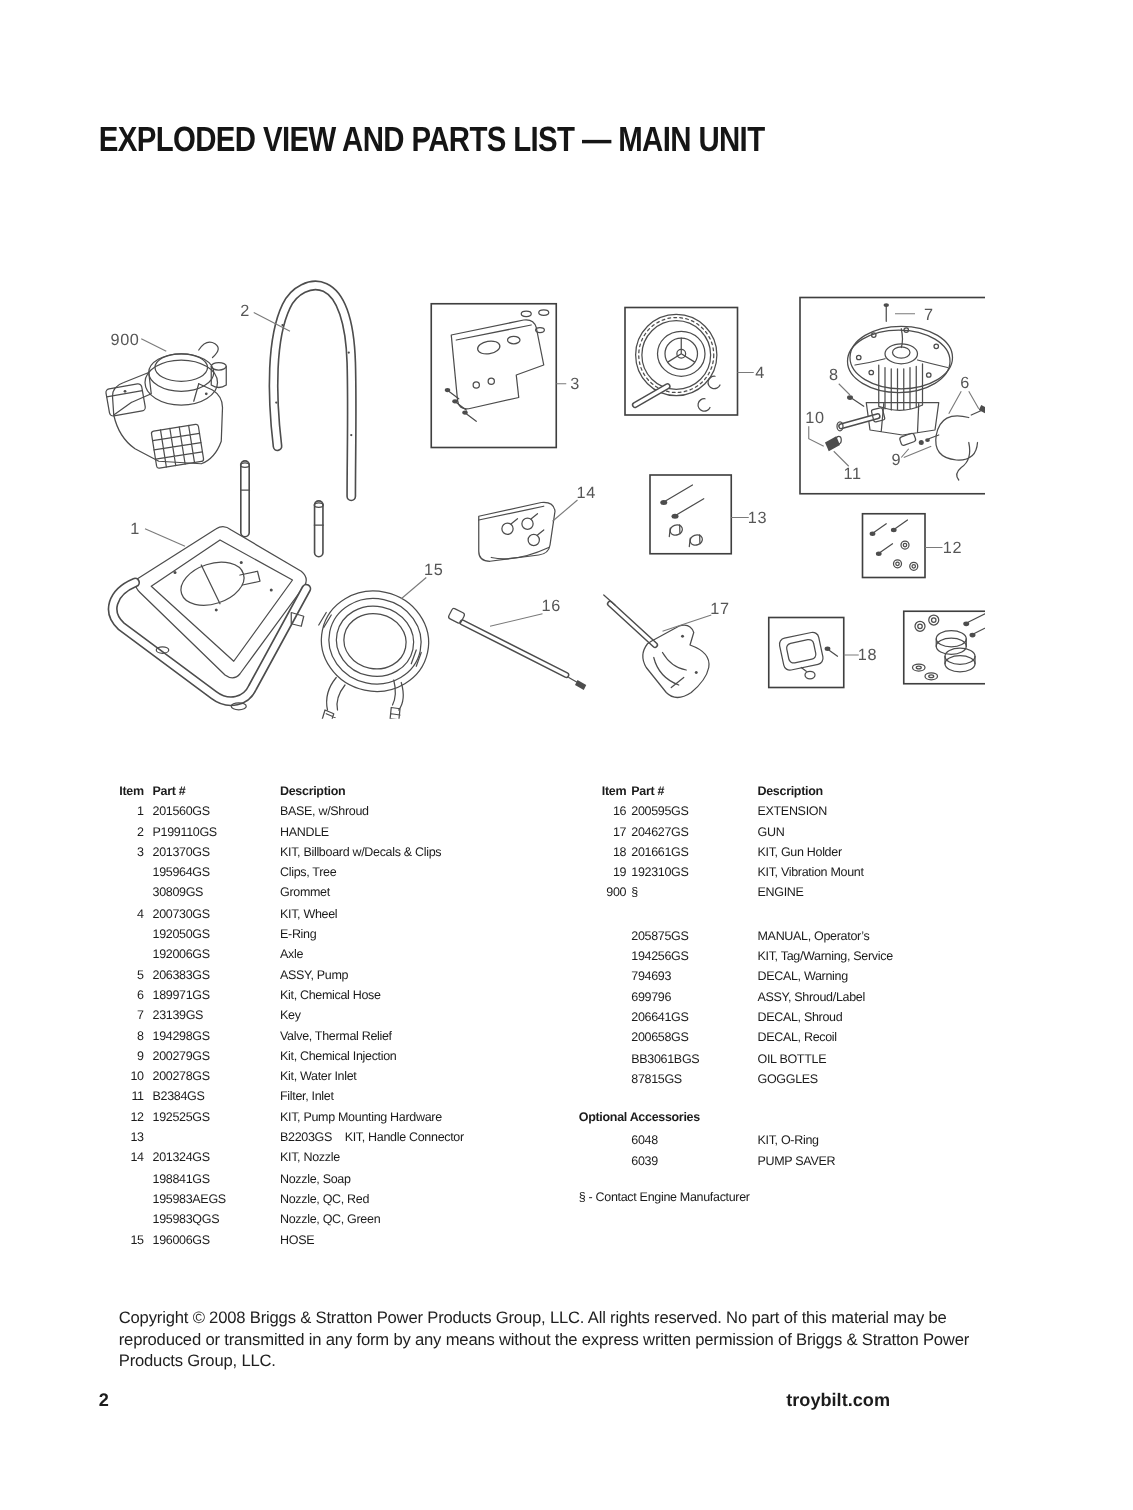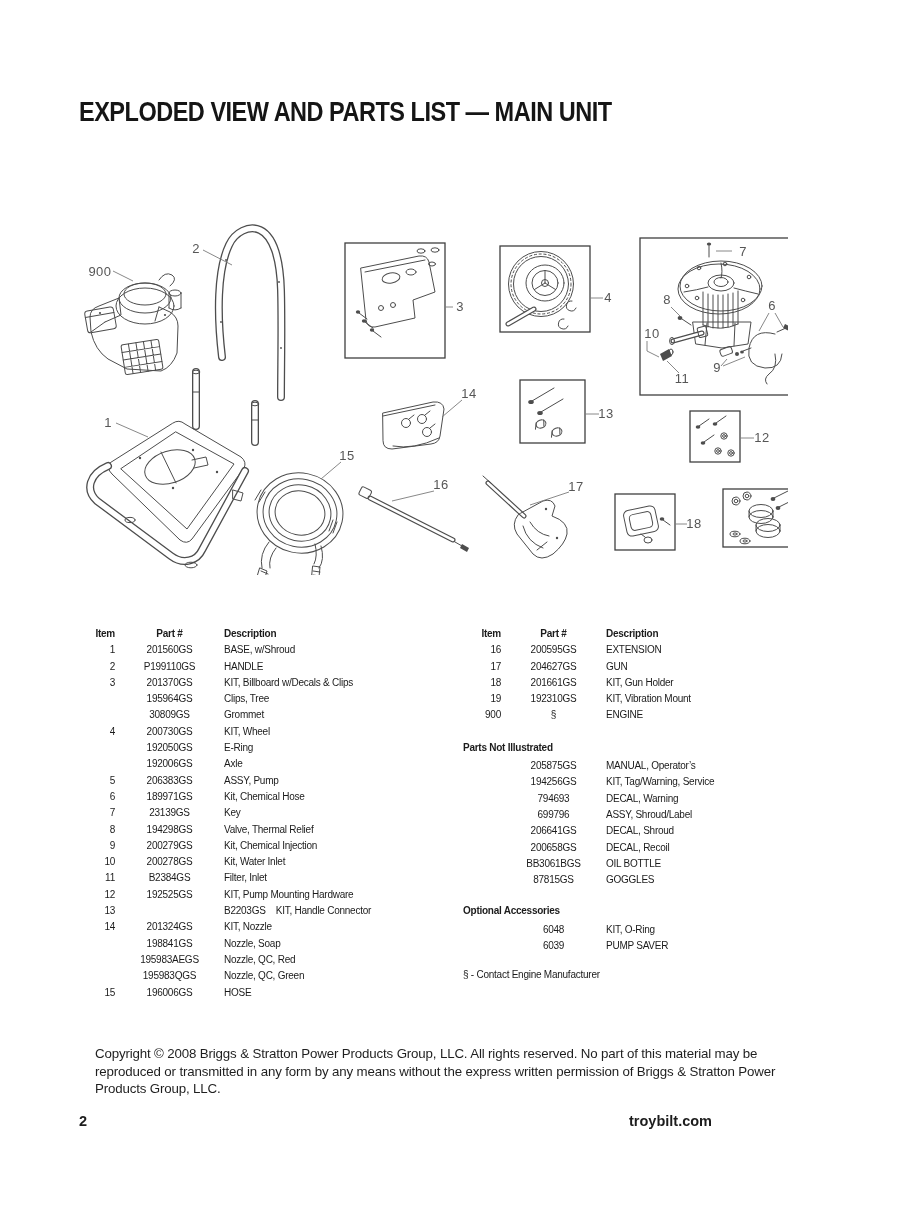--- a/index.html
+++ b/index.html
@@ -21,21 +21,21 @@
   .co{font-size:13px;fill:#565656;letter-spacing:0.5px;}
   .dash{stroke-dasharray:2.2,2.6;}
   
   .ptable{position:absolute;font-size:10px;letter-spacing:-0.25px;line-height:16.3px;color:#1b1b1b;}
   .row{display:grid;}
   .left-t{left:87px;top:626px;width:372px;}
   .left-t .row{grid-template-columns:28px 95px auto;column-gap:7px;}
   .right-t{left:463px;top:626px;width:375px;}
   .right-t .row{grid-template-columns:38px 97px auto;column-gap:4px;}
   .c-item{text-align:right;white-space:pre;}
-  .c-part{white-space:pre;text-align:center;}
+  .c-part{white-space:pre;}
   .c-desc{white-space:pre;}
   .thead span{font-weight:bold;}
   .sec-head{font-weight:bold;line-height:16.3px;}
   .sp16{height:16px;} .sp15{height:15px;} .sp13{height:13px;} .sp2{height:2px;}
   
   .copyright{position:absolute;left:79px;top:1029px;width:714px;margin:16px;font-size:13.3px;
              line-height:17.6px;letter-spacing:-0.15px;color:#1f1f1f;}
   .footer-page{position:absolute;left:79px;top:1113px;font-size:14.5px;font-weight:bold;}
   .footer-site{position:absolute;right:76px;top:1113px;font-size:14.5px;font-weight:bold;text-align:right;}
 </style>
@@ -494,21 +494,20 @@
         </div>
 
         <div class="row">
           <span class="c-item">900</span>
           <span class="c-part">§</span>
           <span class="c-desc">ENGINE</span>
         </div>
       </div>
 
     <div class="sp16"></div>
-    <div class="sec-head">Parts Not Illustrated</div>
     <div class="sp2"></div>
     <div>
 
         <div class="row">
           <span class="c-item"></span>
           <span class="c-part">205875GS</span>
           <span class="c-desc">MANUAL, Operator’s</span>
         </div>
 
         <div class="row">

